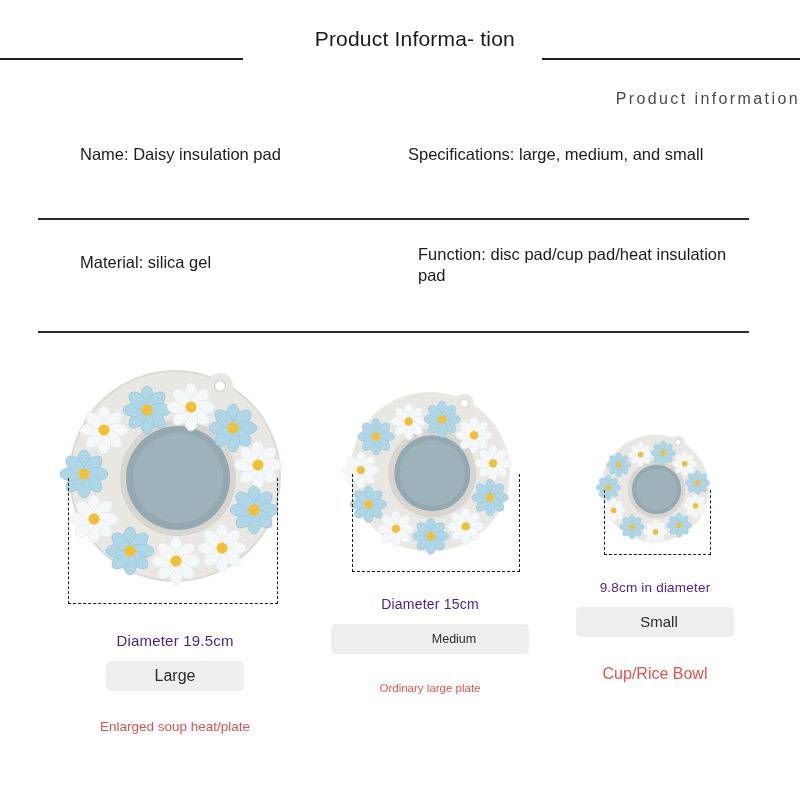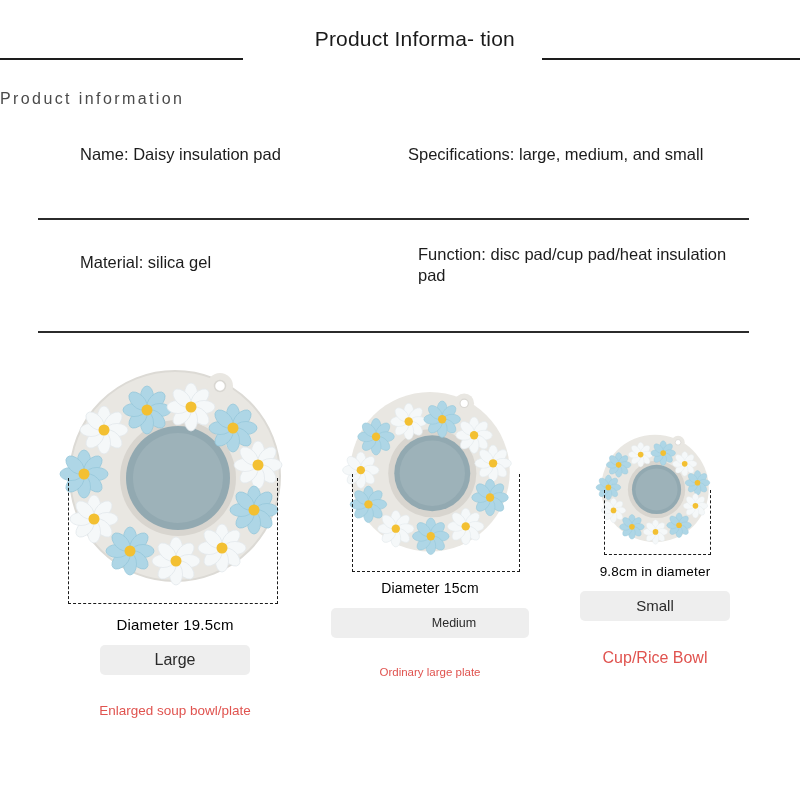--- a/index.html
+++ b/index.html
@@ -46,21 +46,21 @@
     font-size: 21px;
     line-height: 26px;
     color: #1a1a1a;
     letter-spacing: 0.2px;
   }
   .subtitle {
     position: absolute;
     left: 0;
     top: 90px;
     width: 800px;
-    text-align: left;
+    text-align: right;
     font-size: 16px;
     letter-spacing: 2.4px;
     color: #4a4a4a;
   }
 
   
   .spec-table {
     position: absolute;
     left: 0;
     top: 128px;
@@ -129,39 +129,39 @@
     border: 1.4px dashed #1a1a1a;
     border-top: none;
   }
   .measure-1 { left: 18px; top: 120px; width: 208px; height: 125px; }
   .measure-2 { left: 17px; top: 92px;  width: 166px; height: 97px; }
   .measure-3 { left: 13px; top: 62px;  width: 105px; height: 64px; }
 
   .pad-svg { position: absolute; left: 0; top: 0; }
 
   .diameter-label {
-    margin-top: 8px;
+    margin-top: 24px;
     font-size: 15px;
-    color: #000000;
+    color: #4c1d95;
     letter-spacing: 0.2px;
   }
   .diameter-label.small-2 { font-size: 14px; }
   .diameter-label.small-3 { font-size: 13.5px; }
 
   .size-chip {
     margin: 12px auto 0 auto;
     background: #eeeeee;
     border-radius: 5px;
     color: #2a2a2a;
     height: 30px;
     line-height: 30px;
   }
-  .chip-1 { width: 150px; font-size: 16px; }
+  .chip-1 { width: 138px; font-size: 16px; }
   .chip-2 { width: 150px; font-size: 12.5px; padding-left: 48px; }
-  .chip-3 { width: 150px; font-size: 15px; }
+  .chip-3 { width: 150px; font-size: 15px; padding-left: 8px; }
 
   .use-label {
     margin-top: 28px;
     color: #e0534f;
   }
   .use-1 { font-size: 13.5px; }
   .use-2 { font-size: 11.5px; }
   .use-3 { font-size: 16px; }
 </style>
 </head>
@@ -351,21 +351,21 @@
                 <ellipse cx="-9" cy="-9" rx="6.5" ry="11" transform="rotate(-45 -9 -9)"></ellipse>
             </g>
             <circle cx="0" cy="0" r="5.5" fill="#f3c032"></circle>
           </g>
         </g>
       </svg>
       <div class="measure-box measure-1"></div>
     </div>
     <div class="diameter-label">Diameter 19.5cm</div>
     <div class="size-chip chip-1">Large</div>
-    <div class="use-label use-1">Enlarged soup bowl/plate</div>
+    <div class="use-label use-1">Enlarged soup heat/plate</div>
   </div>
 
   <div class="product product-2">
     <div class="pad-wrap pad-2">
       <svg class="pad-svg" width="190" height="190" viewBox="0 0 250 250">
         <g>
           <circle cx="125" cy="118" r="105" fill="#e9e7e2"></circle>
           <circle cx="170" cy="28" r="13" fill="#e9e7e2"></circle>
           <circle cx="170" cy="28" r="5.5" fill="#ffffff" stroke="#d9d7d2" stroke-width="1.5"></circle>
           <circle cx="128" cy="120" r="58" fill="#d8d5cf"></circle>

